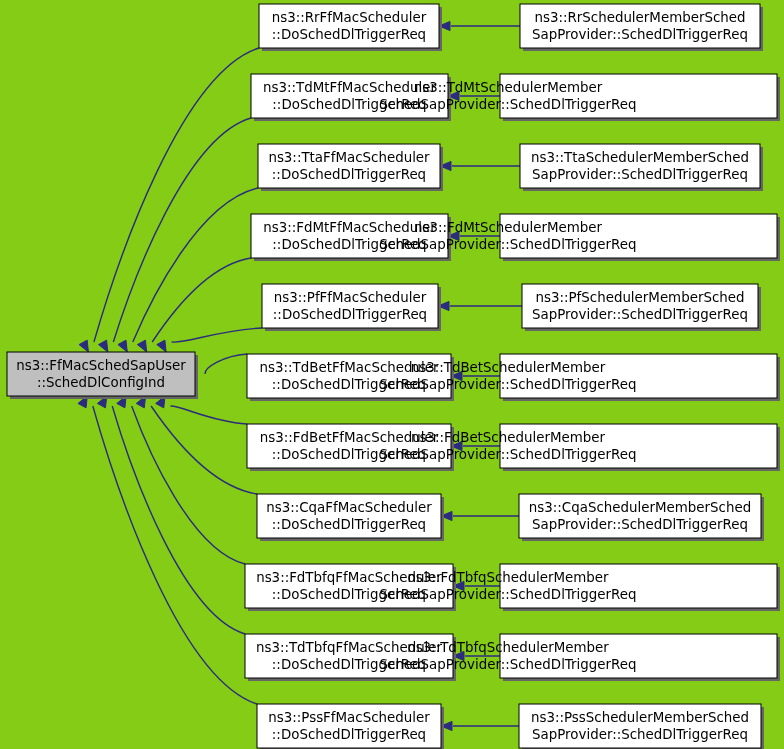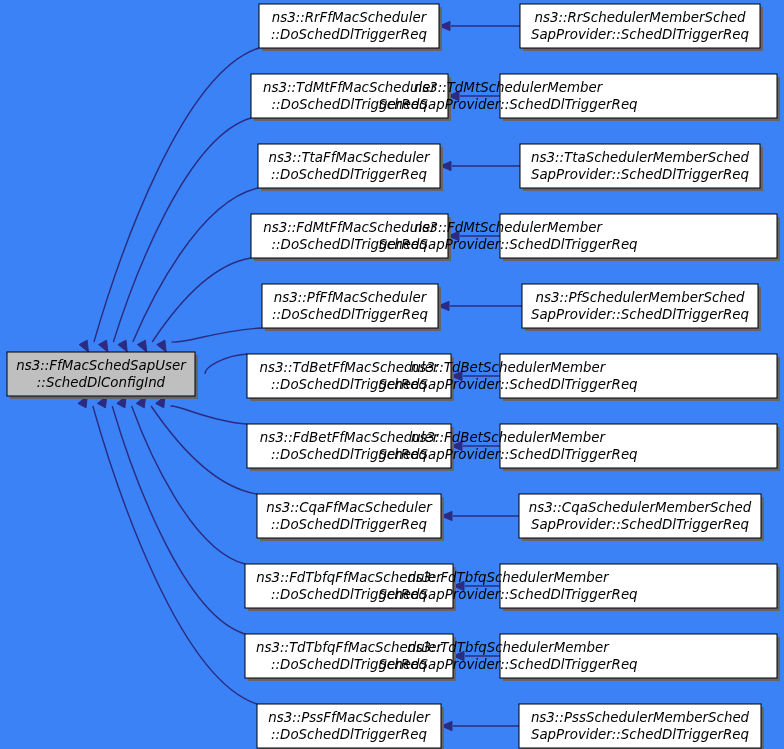--- a/index.html
+++ b/index.html
@@ -7,23 +7,22 @@
     padding: 0;
     background: #ffffff;
   }
   body {
     font-family: "DejaVu Sans", sans-serif;
   }
   #callgraph {
     position: relative;
     width: 784px;
     height: 749px;
-    background: #3b82f6;
+    background: #84cc16;
     overflow: hidden;
-    font-style: italic;
   }
   #callgraph svg {
     position: absolute;
     top: 0;
     left: 0;
     width: 784px;
     height: 749px;
   }
   .node-rect {
     fill: #ffffff;

